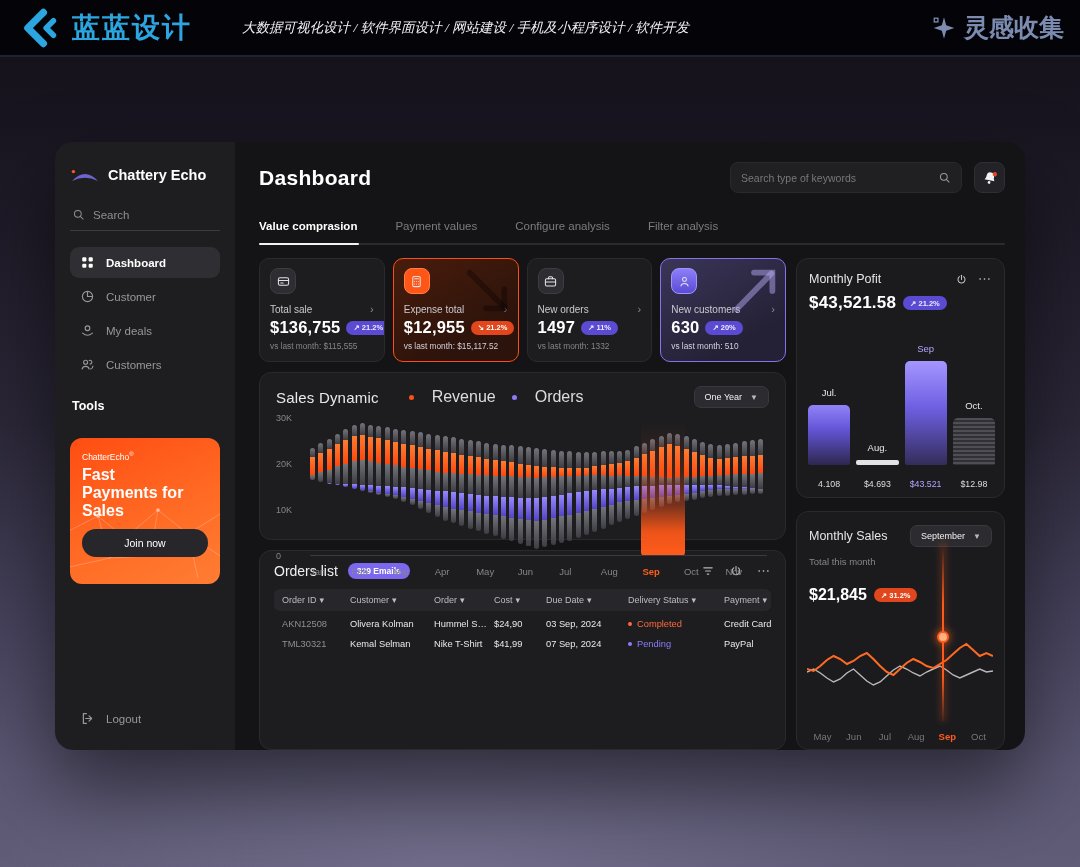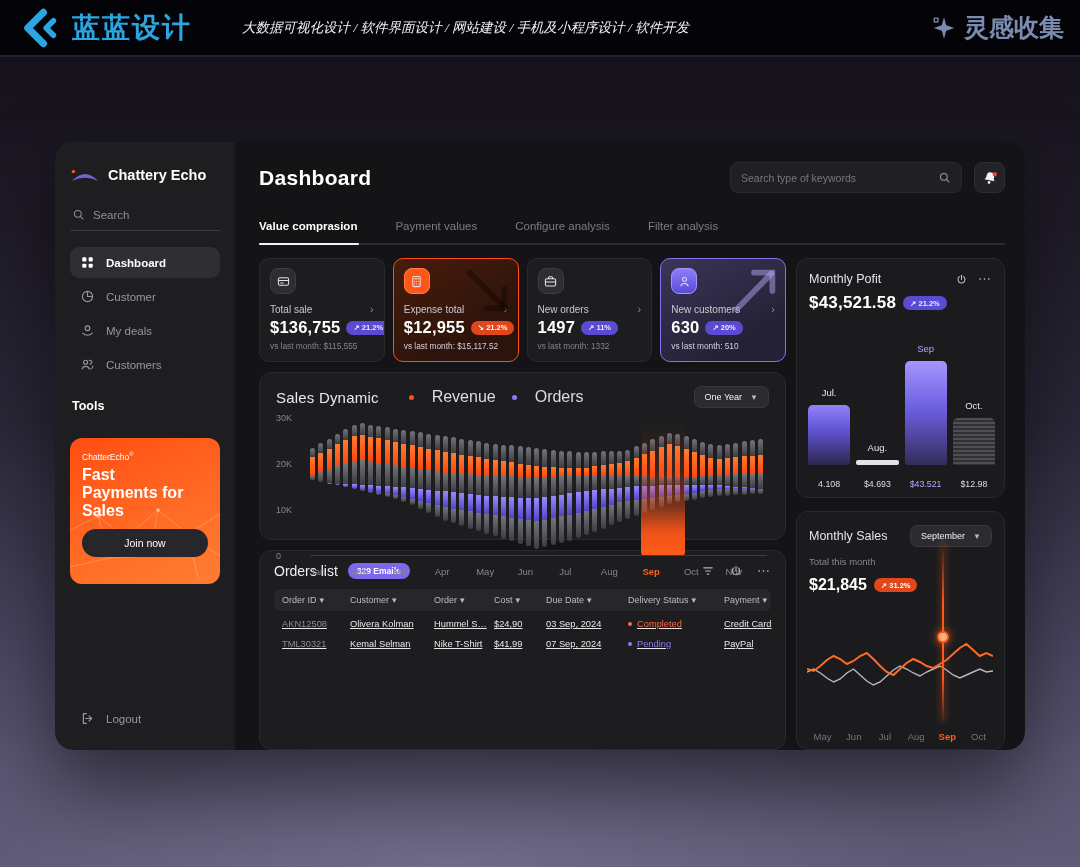--- a/index.html
+++ b/index.html
@@ -124,21 +124,21 @@
   .orders-head { display:flex; align-items:center; gap:10px; }
   .orders-title { color:#f0f0f3; font-size:14px; }
   .emails-badge { background:#7b68ee; color:#fff; font-size:8.5px; font-weight:bold; padding:3px 9px; border-radius:9px; }
   .orders-icons { margin-left:auto; display:flex; align-items:center; gap:14px; color:#b5b5ba; }
   .orders-icons svg { width:14px; height:14px; cursor:pointer; }
   .dots { font-size:13px; letter-spacing:1px; color:#b5b5ba; cursor:pointer; line-height:6px; }
   .ogrid { display:grid; grid-template-columns:68px 84px 60px 52px 82px 96px 57px; align-items:center; }
   .thead { margin-top:10px; background:#27272b; border-radius:6px; padding:6px 8px; }
   .thead span { font-size:9px; color:#bcbcc1; white-space:nowrap; cursor:pointer; }
   .thead .caret { margin-left:3px; }
-  .trow { padding:8px 8px 2px; font-size:9.3px; color:#e8e8ea;text-decoration:underline; }
+  .trow { padding:8px 8px 2px; font-size:9.3px; color:#e8e8ea; }
   .trow .oid { color:#8f8f94; }
   .status { display:flex; align-items:center; gap:5px; font-size:9.3px; }
   .status .sdot { width:4px; height:4px; border-radius:50%; }
 
   
   .rcard { background:#1b1b1e; border:1px solid #2a2a2e; border-radius:12px; position:relative; overflow:hidden; }
   .profit-card { height:240px; padding:13px 12px; flex:0 0 auto; }
   .rhead { display:flex; align-items:center; }
   .rtitle { color:#e4e4e8; font-size:12.5px; }
   .ricons { margin-left:auto; display:flex; align-items:center; gap:10px; color:#c2c2c7; }
@@ -153,21 +153,21 @@
   .pbar.gray-bar { background:repeating-linear-gradient(180deg,#4e4e54 0 2px,#303035 2px 4px); }
   .pbar.flat-bar { background:#e3e3e6; border-radius:2px; }
   .pmonth { position:absolute; left:0; right:0; text-align:center; font-size:9.5px; color:#e8e8ec; white-space:nowrap; }
   .pmonth.lav { color:#b4a6ff; }
   .pvals { position:absolute; left:11px; right:9px; bottom:8px; display:flex; gap:6px; }
   .pvals span { flex:1; text-align:center; font-size:8.8px; color:#dcdce2; white-space:nowrap; }
   .pvals span.lav { color:#b4a6ff; }
 
   .msales-card { flex:1; min-height:0; padding:13px 12px; }
   .msales-total-label { margin-top:9px; font-size:9.5px; color:#84848a; }
-  .msales-value-row { display:flex; align-items:center; gap:7px; margin-top:9px; }
+  .msales-value-row { display:flex; align-items:center; gap:7px; margin-top:19px; }
   .msales-value { color:#fff; font-size:16px; font-weight:bold; }
   .squiggle { position:absolute; left:10px; right:10px; bottom:26px; height:110px; }
   .sep-line { position:absolute; left:145px; top:30px; bottom:28px; width:2px;
     background:linear-gradient(180deg,rgba(255,90,26,.05),#ff5a1a 35%,#ff5a1a 75%,rgba(255,90,26,.15));
     box-shadow:0 0 7px rgba(255,90,26,.75); }
   .sep-dot { position:absolute; left:140px; top:119px; width:12px; height:12px; border-radius:50%;
     background:#ffb184; border:2.5px solid #ff5a1a; box-shadow:0 0 10px rgba(255,100,30,.9); }
   .ms-months { position:absolute; left:10px; right:10px; bottom:7px; display:flex; }
   .ms-months span { flex:1; text-align:center; font-size:9.5px; color:#77777c; }
   .ms-months span.hl { color:#ff5c1e; font-weight:bold; }

